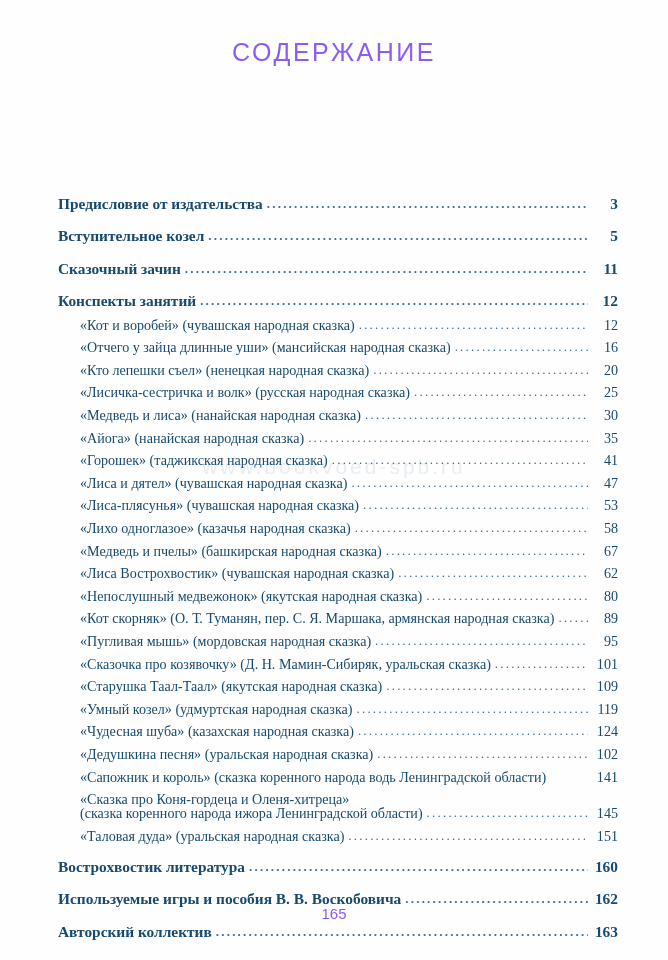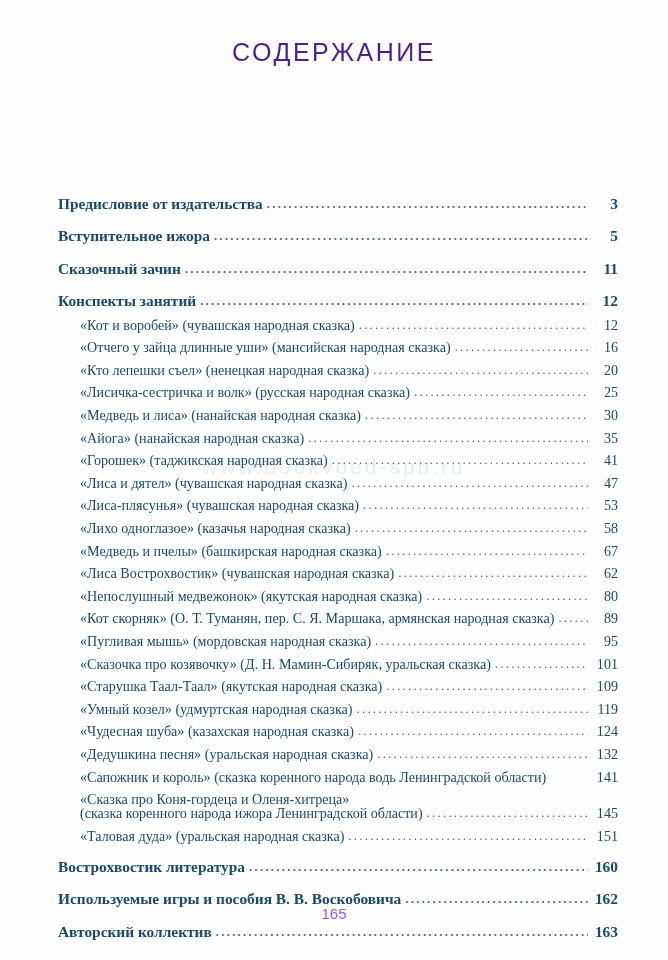--- a/index.html
+++ b/index.html
@@ -18,21 +18,21 @@
   .page {
     position: absolute;
     inset: 0;
     background: #fefefe;
   }
   .page-title {
     text-align: center;
     font-family: "Liberation Sans", sans-serif;
     font-size: 25px;
     letter-spacing: 2.5px;
-    color: #4c1d95;
+    color: #8b5cf6;
     font-weight: 400;
     margin-top: 38px;
   }
   .watermark {
     position: absolute;
     top: 455px;
     left: 0;
     width: 100%;
     text-align: center;
     font-family: "Liberation Sans", sans-serif;
@@ -128,21 +128,21 @@
 
   <div class="watermark">www.bookvoed-spb.ru</div>
 
   <div class="toc" id="toc-list">
       <div class="entry lvl1">
         <span class="label">Предисловие от издательства</span>
         <span class="dots">............................................................................................................................................................................................................................</span>
         <span class="page-num">3</span>
       </div>
       <div class="entry lvl1">
-        <span class="label">Вступительное ижора</span>
+        <span class="label">Вступительное козел</span>
         <span class="dots">............................................................................................................................................................................................................................</span>
         <span class="page-num">5</span>
       </div>
       <div class="entry lvl1">
         <span class="label">Сказочный зачин</span>
         <span class="dots">............................................................................................................................................................................................................................</span>
         <span class="page-num">11</span>
       </div>
       <div class="entry lvl1 tight">
         <span class="label">Конспекты занятий</span>
@@ -240,21 +240,21 @@
         <span class="page-num">119</span>
       </div>
       <div class="entry lvl2">
         <span class="label">«Чудесная шуба» (казахская народная сказка)</span>
         <span class="dots">............................................................................................................................................................................................................................</span>
         <span class="page-num">124</span>
       </div>
       <div class="entry lvl2">
         <span class="label">«Дедушкина песня» (уральская народная сказка)</span>
         <span class="dots">............................................................................................................................................................................................................................</span>
-        <span class="page-num">132</span>
+        <span class="page-num">102</span>
       </div>
       <div class="entry lvl2 nodots">
         <span class="label">«Сапожник и король» (сказка коренного народа водь Ленинградской области)</span>
         <span class="dots">............................................................................................................................................................................................................................</span>
         <span class="page-num">141</span>
       </div>
       <div class="entry lvl2 two-line">
         <span class="twoline-first">«Сказка про Коня-гордеца и Оленя-хитреца»</span>
         <span class="twoline-second">
           <span class="label">(сказка коренного народа ижора Ленинградской области)</span>

